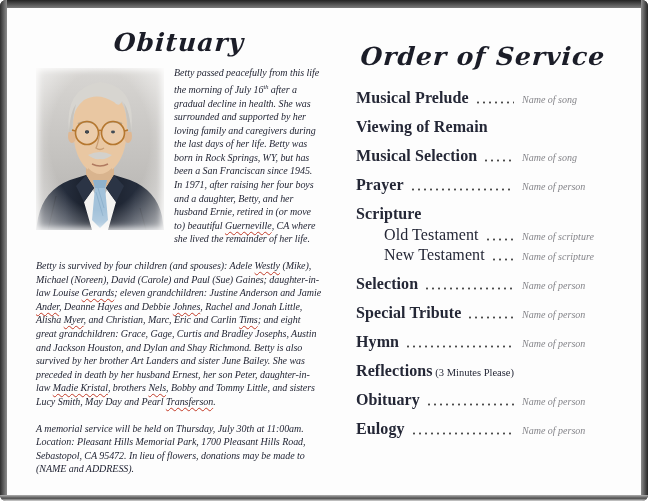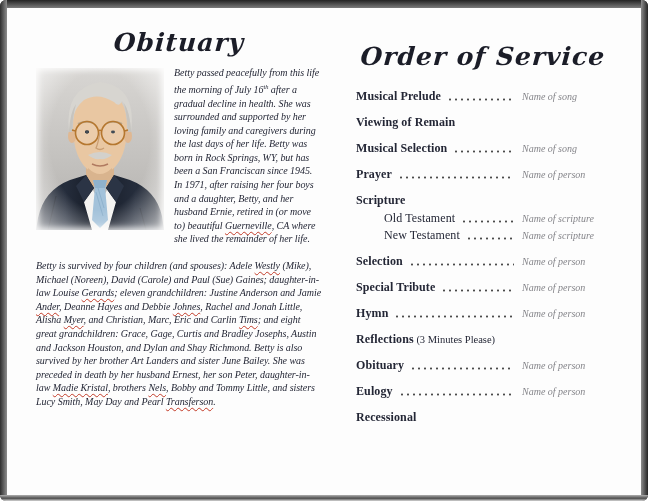--- a/index.html
+++ b/index.html
@@ -42,21 +42,21 @@
     text-align:center;
   }
   sup{font-size:6.5px;}
 
   
   .right-page{position:absolute;left:356px;top:42px;width:254px;}
   .right-page .script-title{margin-bottom:18px;}
   .os-row{display:flex;align-items:baseline;margin-bottom:11px;}
   .os-parent{margin-bottom:3px;}
   .os-sub{margin-bottom:2px;padding-left:28px;}
-  .os-label{font-weight:bold;font-size:12px;letter-spacing:0.1px;white-space:nowrap;}
+  .os-label{font-weight:bold;font-size:16px;letter-spacing:0.1px;white-space:nowrap;}
   .os-sub .os-label{font-weight:normal;}
   .os-suffix{font-size:10.5px;white-space:pre;}
   .os-leader{
     flex:1;align-self:flex-end;height:5px;margin:0 8px 2px 7px;
     background-image:radial-gradient(circle at 2px 2.5px,#4b4b4b 0.9px,transparent 1.25px);
     background-size:6px 5px;background-repeat:repeat-x;
   }
   .os-value{flex:none;width:88px;font-style:italic;font-size:10px;color:#85858a;white-space:nowrap;}
 </style>
 </head>
@@ -133,20 +133,21 @@
             <path d="M0,162 L2,150 Q8,122 34,112 L50,107 L58,120 L48,134 L56,162 Z" fill="url(#suitG)"></path>
             <path d="M128,162 L126,148 Q120,122 94,112 L78,107 L70,120 L80,134 L72,162 Z" fill="url(#suitG)"></path>
             <path d="M50,107 L58,120 L48,134 L40,118 Z" fill="#2b3445"></path>
             <path d="M78,107 L70,120 L80,134 L88,118 Z" fill="#2b3445"></path>
             <path d="M12,162 L20,128 M104,140 L110,162" stroke="#0e1219" stroke-width="1" opacity="0.5"></path>
           </svg>
           <span class="photo-vignette"></span>
         </span><span><span>Betty passed peacefully from this life the morning of July 16</span><sup>th</sup><span> after a gradual decline in health.  She was surrounded and supported by her loving family and caregivers during the last days of her life.  Betty was born in Rock Springs, WY, but has been a San Franciscan since 1945.  In 1971, after raising her four boys and a daughter, Betty, and her husband Ernie, retired in (or move to) beautiful </span><span class="misspell">Guerneville</span><span>, CA where she lived the remainder of her life.</span></span>
       </p>
       <p><span>Betty is survived by four children (and spouses): Adele </span><span class="misspell">Westly</span><span> (Mike), Michael (Noreen), David (Carole) and Paul (Sue) Gaines;  daughter-in-law Louise </span><span class="misspell">Gerards</span><span>;  eleven grandchildren: Justine Anderson and Jamie </span><span class="misspell">Ander</span><span>, Deanne Hayes and Debbie </span><span class="misspell">Johnes</span><span>, Rachel and Jonah Little, Alisha </span><span class="misspell">Myer</span><span>, and Christian, Marc, Eric and Carlin </span><span class="misspell">Tims</span><span>;  and eight great grandchildren: Grace, Gage, Curtis and Bradley Josephs, Austin and Jackson Houston, and Dylan and Shay Richmond.  Betty is also survived by her brother Art Landers and sister June Bailey.  She was preceded in death by her husband Ernest, her son Peter, daughter-in-law </span><span class="misspell">Madie Kristal</span><span>, brothers </span><span class="misspell">Nels</span><span>, Bobby and Tommy Little, and sisters Lucy Smith, May Day and Pearl </span><span class="misspell">Transferson</span><span>.</span></p>
+      <p><span>A memorial service will be held on Thursday, July 30th at 11:00am.  Location:  Pleasant Hills Memorial Park, 1700 Pleasant Hills Road, Sebastopol, CA 95472.  In lieu of flowers, donations may be made to (NAME and ADDRESS).</span></p>
     </div>
   </div>
 
   <div class="right-page">
     <h1 class="script-title">Order of Service</h1>
     <div>
         <div class="os-row">
           <span class="os-label">Musical Prelude</span>
           <span class="os-leader"></span>
           <span class="os-value">Name of song</span>
@@ -199,19 +200,16 @@
         <div class="os-row">
           <span class="os-label">Obituary</span>
           <span class="os-leader"></span>
           <span class="os-value">Name of person</span>
         </div>
         <div class="os-row">
           <span class="os-label">Eulogy</span>
           <span class="os-leader"></span>
           <span class="os-value">Name of person</span>
         </div>
-        <div class="os-row">
-          <span class="os-label">Recessional</span>
-        </div>
       </div>
   </div>
 
 </div>
 
 </body></html>

